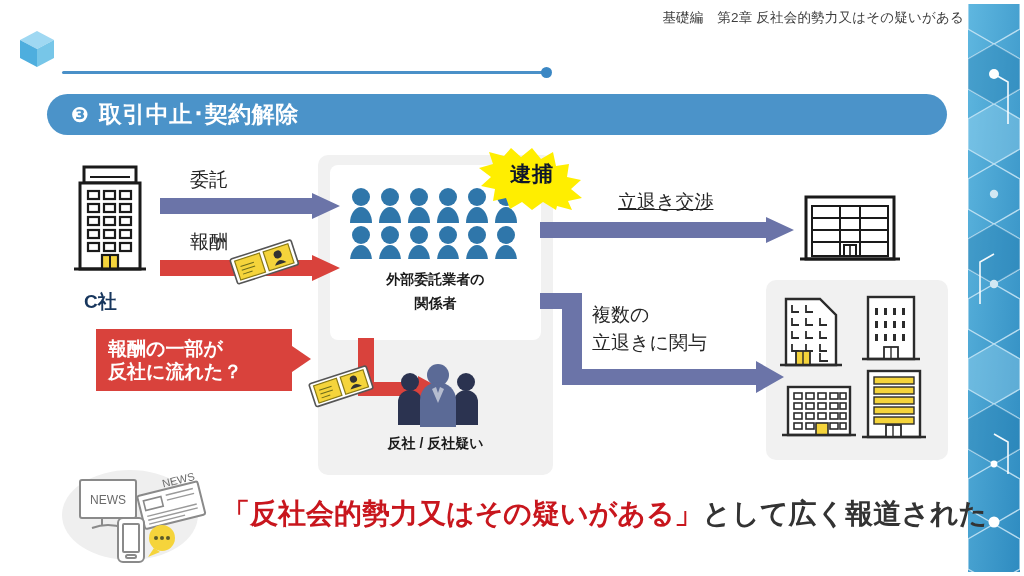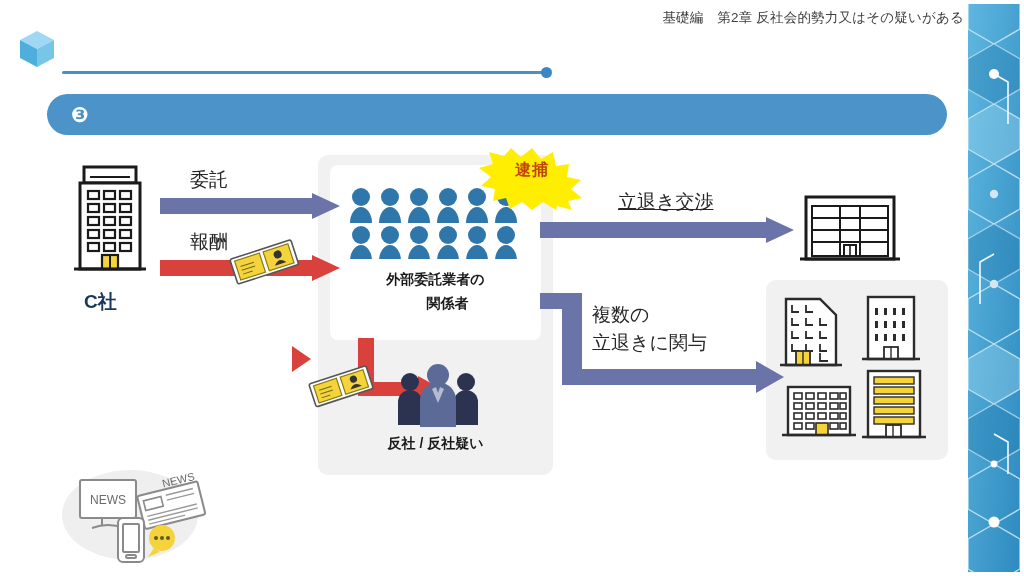--- a/index.html
+++ b/index.html
@@ -197,23 +197,23 @@
     top: 148px;
     width: 118px;
     height: 62px;
   }
   .burst-text {
     position: absolute;
     left: 473px;
     top: 160px;
     width: 118px;
     text-align: center;
-    font-size: 16px;
-    font-weight: bold;
-    color: #c2410c;
+    font-size: 21px;
+    font-weight: bold;
+    color: #0f172a;
     letter-spacing: 1px;
   }
 
   
   .news-blob {
     position: absolute;
     left: 62px;
     top: 466px;
     width: 152px;
     height: 98px;
@@ -286,20 +286,21 @@
       <polygon points="19,2 36,11 19,20 2,11" fill="#9fd8f2"></polygon>
       <polygon points="2,11 19,20 19,38 2,29" fill="#4eaede"></polygon>
       <polygon points="36,11 19,20 19,38 36,29" fill="#77c6e8"></polygon>
     </svg>
   </div>
   <div class="title-rule"></div>
   <div class="title-rule-dot"></div>
 
   <div class="section-banner">
     <span class="section-num">❸</span>
+    <span class="section-label">取引中止･契約解除</span>
   </div>
 
   <div class="diagram">
 
     <div class="panel-gray" style="left:318px; top:10px; width:235px; height:320px;"></div>
 
     <div class="panel-white" style="left:330px; top:20px; width:211px; height:175px;"></div>
 
     <div class="panel-gray" style="left:766px; top:135px; width:182px; height:180px;"></div>
 
@@ -391,21 +392,21 @@
               <path d="M89,36 a11,16 0 0 1 22,0 z"></path>
             <circle cx="129" cy="10" r="9"></circle>
               <path d="M118,36 a11,16 0 0 1 22,0 z"></path>
             <circle cx="158" cy="10" r="9"></circle>
               <path d="M147,36 a11,16 0 0 1 22,0 z"></path>
           </g>
         </g>
       </svg>
     </div>
     <div class="node-caption" style="left:330px; top:126px; width:211px;">外部委託業者の</div>
-    <div class="node-caption" style="left:330px; top:150px; width:211px;margin-left:12px;">関係者</div>
+    <div class="node-caption" style="left:330px; top:150px; width:211px;">関係者</div>
 
     <div class="burst" style="left:473px; top:3px;">
       <svg width="118" height="62" viewBox="0 0 118 62" xmlns="http://www.w3.org/2000/svg">
         <polygon fill="#ffee00" points="59,0 68,11 80,4 83,18 96,16 94,29 108,32 98,41 109,50 95,53 99,62 84,58 83,62 70,54 59,62 49,54 37,61 33,50 20,53 22,41 8,38 18,29 6,20 20,16 16,4 31,8 38,0 48,9"></polygon>
       </svg>
     </div>
     <div class="burst-text" style="left:473px; top:15px;">逮捕</div>
 
     <div class="arrow" style="left:350px; top:193px; width:108px; height:72px;">
       <svg width="108" height="72" viewBox="0 0 108 72" xmlns="http://www.w3.org/2000/svg">
@@ -440,20 +441,24 @@
         </g>
         <g fill="#5b6a96">
           <circle cx="42" cy="12" r="11"></circle>
           <path d="M24,64 v-27 a18,18 0 0 1 36,0 v27 z"></path>
         </g>
         <path d="M36,26 L42,40 L48,26 L44,24 L42,30 L40,24 z" fill="#ffffff" opacity="0.55"></path>
       </svg>
     </div>
     <div class="node-caption" style="left:330px; top:290px; width:211px;">反社 / 反社疑い</div>
 
+    <div class="callout" style="left:96px; top:184px;">
+      <span>報酬の一部が</span>
+      <span>反社に流れた？</span>
+    </div>
     <div class="callout-tail" style="left:292px; top:201px;"></div>
 
     <div class="arrow" style="left:540px; top:72px; width:254px; height:26px;">
       <svg width="254" height="26" viewBox="0 0 254 26" xmlns="http://www.w3.org/2000/svg">
         <polygon points="0,5 226,5 226,0 254,13 226,26 226,21 0,21" fill="#6b74a8"></polygon>
       </svg>
     </div>
     <div class="flow-label" style="left:618px; top:44px;text-decoration:underline;">立退き交渉</div>
 
     <div style="position:absolute; left:798px; top:48px; width:104px; height:72px;">
@@ -605,14 +610,17 @@
         <path d="M92,82 l-6,9 l12,-5 z" fill="#f5d43b"></path>
         <g fill="#5a5a2a">
           <circle cx="94" cy="72" r="2"></circle>
             <circle cx="100" cy="72" r="2"></circle>
             <circle cx="106" cy="72" r="2"></circle>
         </g>
       </g>
     </svg>
   </div>
 
+  <div class="bottom-text">
+    <span class="red">「反社会的勢力又はその疑いがある」</span><span class="dark">として広く報道された</span>
+  </div>
 
 </div>
 
 </body></html>

